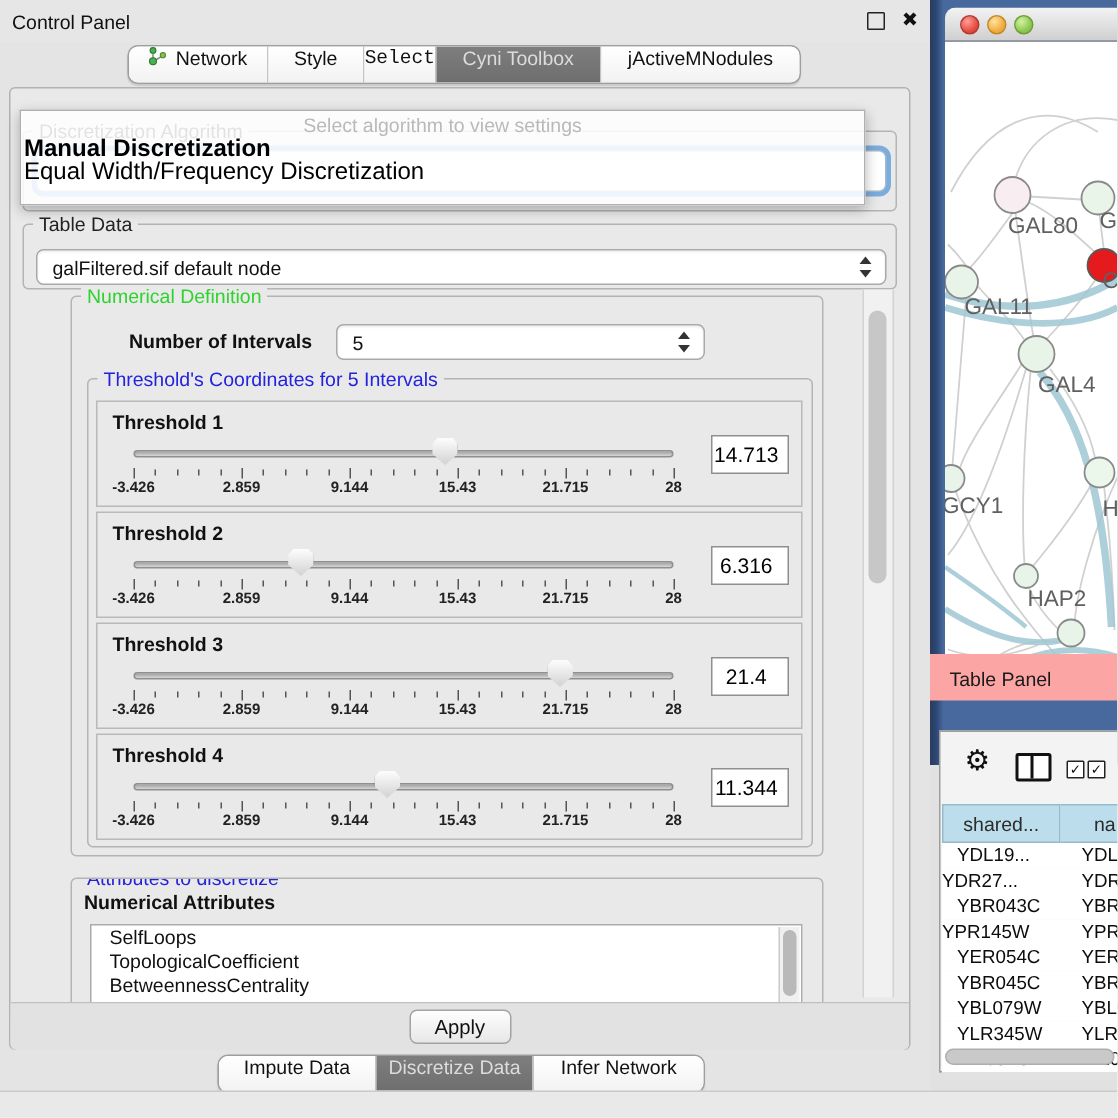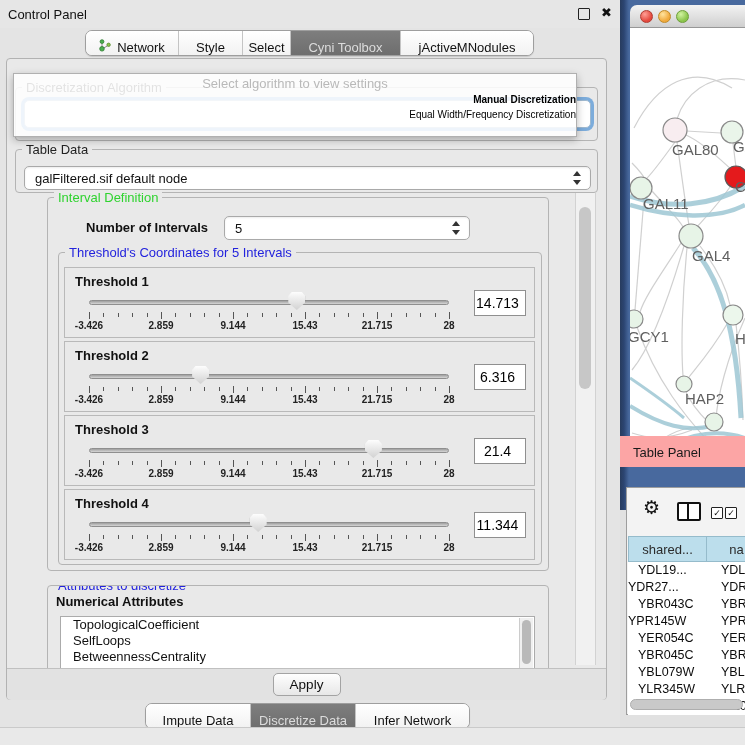--- a/index.html
+++ b/index.html
@@ -10,21 +10,21 @@
   
   #control-panel{left:0;top:0;width:620px;height:745px;background:#e4e4e4;}
   #cp-titlebar{left:0;top:0;width:620px;height:28px;background:#e6e6e6;}
   #cp-title{left:8px;top:7px;font-size:13px;color:#111;}
   #float-icon{right:30px;top:8px;width:10px;height:10px;border:1.6px solid #222;border-radius:1px;}
   #close-icon{right:8px;top:5px;font-size:13px;font-weight:bold;color:#111;cursor:default;}
 
   
   .segbar{display:flex;height:24px;border:1px solid #9e9e9e;border-radius:7px;overflow:hidden;
           background:#fff;box-shadow:0 1px 1px rgba(0,0,0,.12);}
-  .seg{display:flex;align-items:flex-end;justify-content:center;gap:5px;height:100%;
+  .seg{display:flex;align-items:flex-start;justify-content:center;gap:5px;height:100%;
        background:linear-gradient(#ffffff,#f2f2f2);border-right:1px solid #c4c4c4;
        font-size:13px;color:#111;white-space:nowrap;box-sizing:border-box;}
   .seg:last-child{border-right:none;}
   .seg.dark{background:linear-gradient(#7e7e7e,#6e6e6e);color:#dcdcdc;}
   #top-tabbar{left:85px;top:30px;}
   #bottom-tabbar{left:145px;top:703px;}
 
   
   #outer-panel{left:6px;top:58px;width:601px;height:642px;background:#e9e9e9;
                border:1px solid #b2b2b2;border-radius:4px;box-sizing:border-box;}
@@ -36,21 +36,21 @@
 
   #disc-group{left:8px;top:28px;width:583px;height:54px;}
   #disc-combo{position:absolute;left:8px;top:12px;width:567px;height:28px;background:#fff;
               border:1px solid #9fb9d0;border-radius:5px;box-shadow:0 0 0 3px rgba(96,156,215,.8);box-sizing:border-box;}
 
   
   #algo-popup{left:13px;top:73px;width:564px;height:64px;background:rgba(255,255,255,.87);
               border:1px solid #b0b0b0;box-shadow:0 3px 8px rgba(0,0,0,.28);z-index:50;box-sizing:border-box;
               padding-top:2px;}
   #algo-popup .hint{height:16px;line-height:16px;text-align:center;color:#b9b9b9;font-size:13px;}
-  #algo-popup .opt{height:15px;line-height:15px;padding-left:2px;font-size:10px;color:#000;text-align:right;}
+  #algo-popup .opt{height:15px;line-height:15px;padding-left:2px;font-size:16px;color:#000;}
   #algo-popup .opt.bold{font-weight:bold;}
 
   #tabledata-group{left:8px;top:90px;width:583px;height:44px;}
   .combo{position:absolute;background:#fff;border:1px solid #a9a9a9;border-radius:5px;box-sizing:border-box;
          box-shadow:inset 0 1px 2px rgba(0,0,0,.08);}
   .combo .val{position:absolute;left:10px;top:4px;font-size:13px;color:#111;}
   .spin-arrows{position:absolute;right:9px;top:50%;transform:translateY(-50%);width:8px;height:14px;}
   .spin-arrows .up{position:absolute;top:0;left:0;width:0;height:0;
       border-left:4px solid transparent;border-right:4px solid transparent;border-bottom:5px solid #333;}
   .spin-arrows .dn{position:absolute;bottom:0;left:0;width:0;height:0;
@@ -153,21 +153,21 @@
               <path d="M3 4.5 L3 8 M4.8 9 L8.5 6.8" stroke="#888" stroke-width="1" fill="none"></path>
               <circle cx="3" cy="2.6" r="1.9" fill="#4caf50" stroke="#2e7d32" stroke-width="0.8"></circle>
               <circle cx="3" cy="9.8" r="2.3" fill="#4caf50" stroke="#2e7d32" stroke-width="0.8"></circle>
               <circle cx="9.6" cy="5.8" r="1.7" fill="#8bc34a" stroke="#558b2f" stroke-width="0.8"></circle>
             </svg></span>
           <span>Network</span>
         </div>
         <div class="seg" style="width: 64px;">
           <span>Style</span>
         </div>
-        <div class="seg" style="width: 48px;">
+        <div class="seg" style="width: 48px; font-family: Liberation Mono, monospace;">
           <span>Select</span>
         </div>
         <div class="seg dark" style="width: 110px;">
           <span>Cyni Toolbox</span>
         </div>
         <div class="seg" style="width: 132px;">
           <span>jActiveMNodules</span>
         </div>
       </div>
 
@@ -183,21 +183,21 @@
         <div id="tabledata-combo" class="combo">
           <span class="val">galFiltered.sif default node</span>
           <span class="spin-arrows">
               <span class="up"></span>
               <span class="dn"></span>
             </span>
         </div>
       </div>
 
       <div id="interval-group" class="groupbox">
-        <span class="grouptitle green">Interval Definition</span>
+        <span class="grouptitle green">Numerical Definition</span>
         <span id="num-intervals-label">Number of Intervals</span>
         <div id="num-intervals-combo" class="combo">
           <span class="val">5</span>
           <span class="spin-arrows">
               <span class="up"></span>
               <span class="dn"></span>
             </span>
         </div>
         <div id="thresh-group">
           <span class="grouptitle blue">Threshold's Coordinates for 5 Intervals</span>
@@ -356,22 +356,22 @@
               </div>
             </div>
         </div>
       </div>
 
       <div id="attr-group" class="groupbox">
         <span class="grouptitle blue">Attributes to discretize</span>
         <span id="attr-subtitle">Numerical Attributes</span>
         <div id="attr-list">
           <div id="attr-items">
+              <div class="attr-item">SelfLoops</div>
               <div class="attr-item">TopologicalCoefficient</div>
-              <div class="attr-item">SelfLoops</div>
               <div class="attr-item">BetweennessCentrality</div>
             </div>
           <div id="attr-scrollbar">
               <div id="attr-thumb"></div>
             </div>
         </div>
       </div>
 
       <div id="outer-scrollbar" class="abs">
         <div id="outer-thumb"></div>

